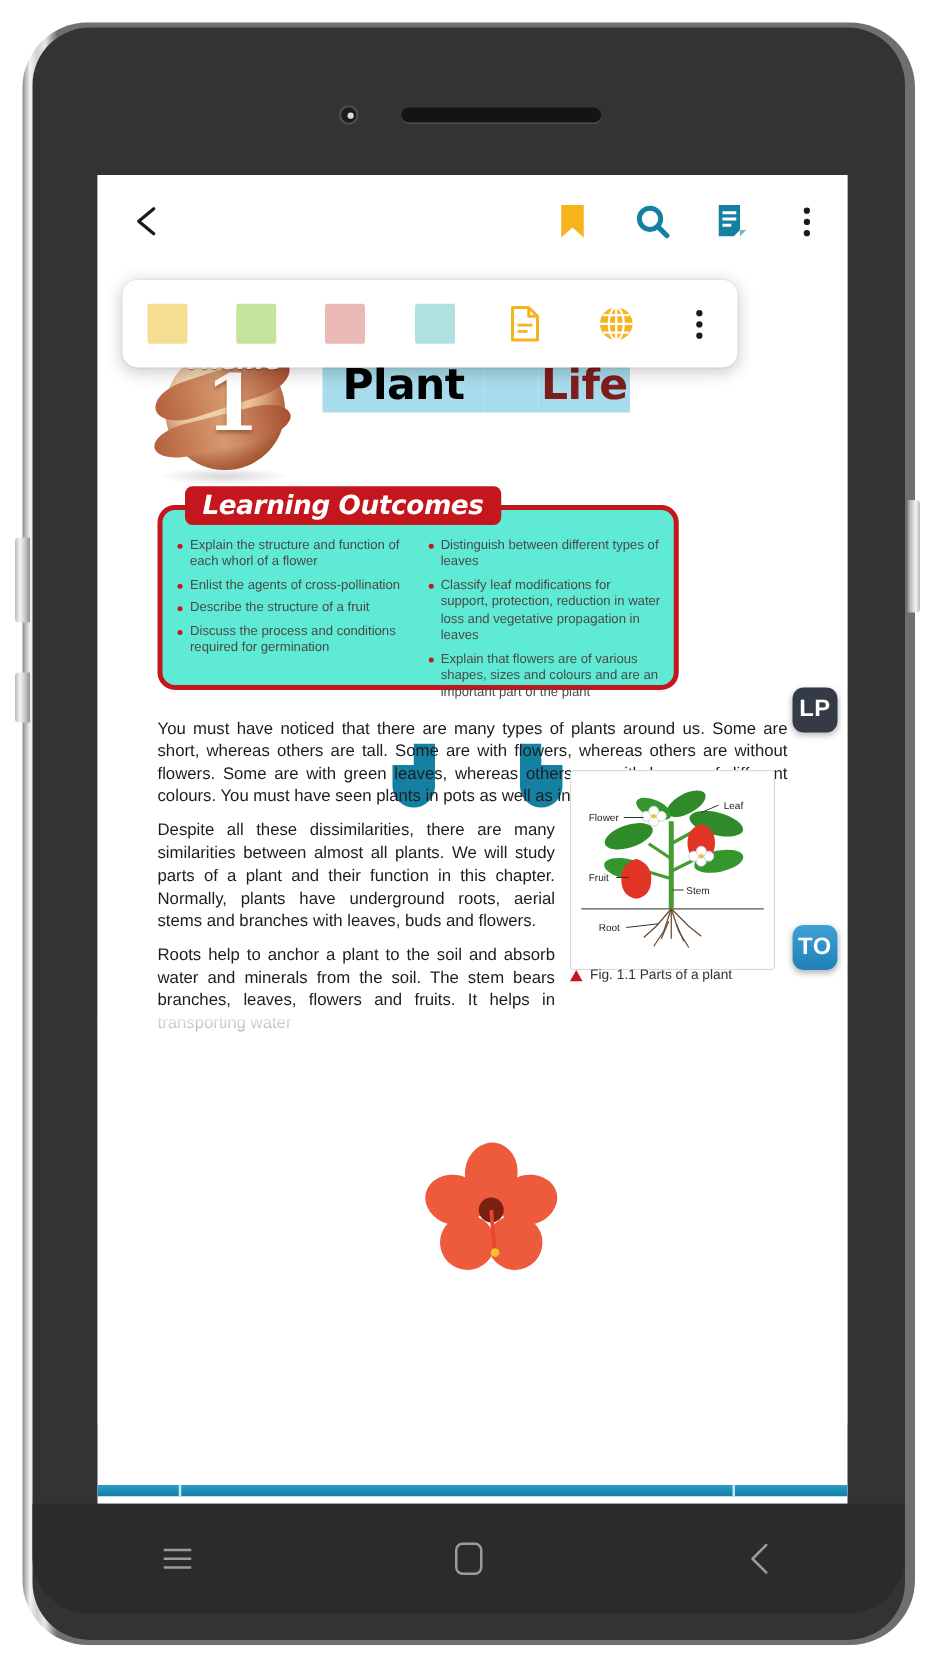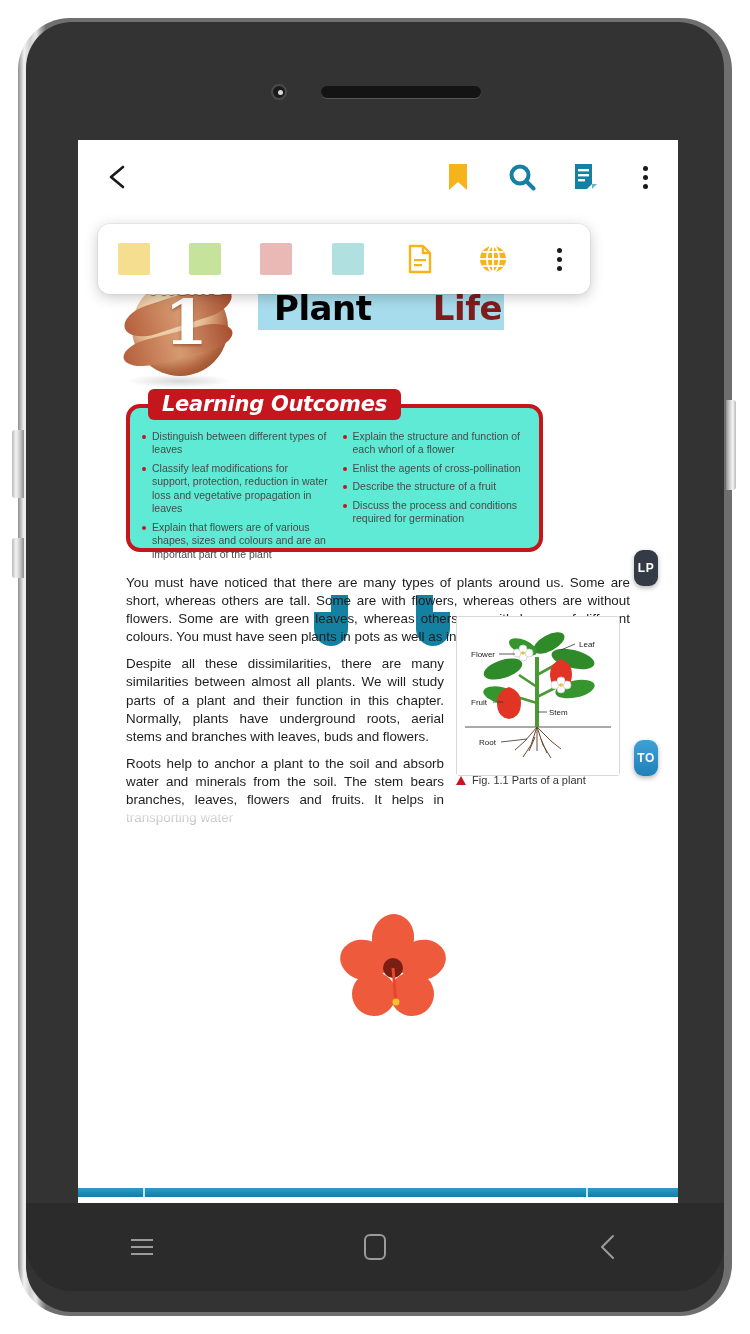--- a/index.html
+++ b/index.html
@@ -261,23 +261,23 @@
   #photo-topfade {
     position:absolute; left:0; top:0; width:100%; height:46px;
     background: linear-gradient(to bottom, rgba(255,255,255,.92), rgba(255,255,255,0));
   }
   #hibiscus {
     position:absolute; left: 260px; top: 100px; width: 110px; height: 110px;
   }
 
   
   .float-badge {
-    position: absolute; width: 24px; height: 36px; border-radius: 9px;
+    position: absolute; width: 36px; height: 36px; border-radius: 9px;
     display: flex; align-items: center; justify-content: center;
-    color: #fff; font-size: 12px; font-weight: bold;
+    color: #fff; font-size: 19px; font-weight: bold;
     font-family: "Liberation Sans", sans-serif;
     cursor: pointer; z-index: 50;
     box-shadow: 0 2px 5px rgba(0,0,0,.3);
     letter-spacing: .5px;
   }
   #badge-lp { left: 556px; top: 336px; background: #343a46; }
   #badge-to { left: 556px; top: 526px; background: linear-gradient(to bottom,#3da0d7,#2081b8); }
 
   
   #progress-bar {
@@ -366,47 +366,47 @@
     </div>
     <div class="sel-handle" id="sel-left"></div>
     <div class="sel-handle" id="sel-right"></div>
 
     <div id="learning-box">
       <div id="lo-title">Learning Outcomes</div>
       <div id="lo-cols">
         <div class="lo-col">
           <div class="lo-item">
               <span class="dot"></span>
-              <span>Distinguish between different types of leaves</span>
-            </div>
-          <div class="lo-item">
-              <span class="dot"></span>
-              <span>Classify leaf modifications for support, protection, reduction in water loss and vegetative propagation in leaves</span>
-            </div>
-          <div class="lo-item">
-              <span class="dot"></span>
-              <span>Explain that flowers are of various shapes, sizes and colours and are an important part of the plant</span>
+              <span>Explain the structure and function of each whorl of a flower</span>
+            </div>
+          <div class="lo-item">
+              <span class="dot"></span>
+              <span>Enlist the agents of cross-pollination</span>
+            </div>
+          <div class="lo-item">
+              <span class="dot"></span>
+              <span>Describe the structure of a fruit</span>
+            </div>
+          <div class="lo-item">
+              <span class="dot"></span>
+              <span>Discuss the process and conditions required for germination</span>
             </div>
         </div>
         <div class="lo-col">
           <div class="lo-item">
               <span class="dot"></span>
-              <span>Explain the structure and function of each whorl of a flower</span>
-            </div>
-          <div class="lo-item">
-              <span class="dot"></span>
-              <span>Enlist the agents of cross-pollination</span>
-            </div>
-          <div class="lo-item">
-              <span class="dot"></span>
-              <span>Describe the structure of a fruit</span>
-            </div>
-          <div class="lo-item">
-              <span class="dot"></span>
-              <span>Discuss the process and conditions required for germination</span>
+              <span>Distinguish between different types of leaves</span>
+            </div>
+          <div class="lo-item">
+              <span class="dot"></span>
+              <span>Classify leaf modifications for support, protection, reduction in water loss and vegetative propagation in leaves</span>
+            </div>
+          <div class="lo-item">
+              <span class="dot"></span>
+              <span>Explain that flowers are of various shapes, sizes and colours and are an important part of the plant</span>
             </div>
         </div>
       </div>
     </div>
 
     <div id="body-text">
       <div class="para" id="para-1">You must have noticed that there are many types of plants around us. Some are short, whereas others are tall. Some are with flowers, whereas others are without flowers. Some are with green leaves, whereas others are with leaves of different colours. You must have seen plants in pots as well as in fields.</div>
       <div class="para" id="para-2">Despite all these dissimilarities, there are many similarities between almost all plants. We will study parts of a plant and their function in this chapter. Normally, plants have underground roots, aerial stems and branches with leaves, buds and flowers.</div>
       <div class="para" id="para-4">Roots help to anchor a plant to the soil and absorb water and minerals from the soil. The stem bears branches, leaves, flowers and fruits. It helps in transporting water</div>
     </div>

